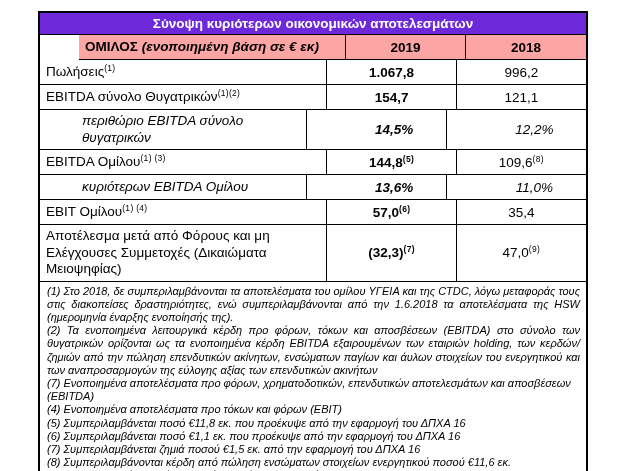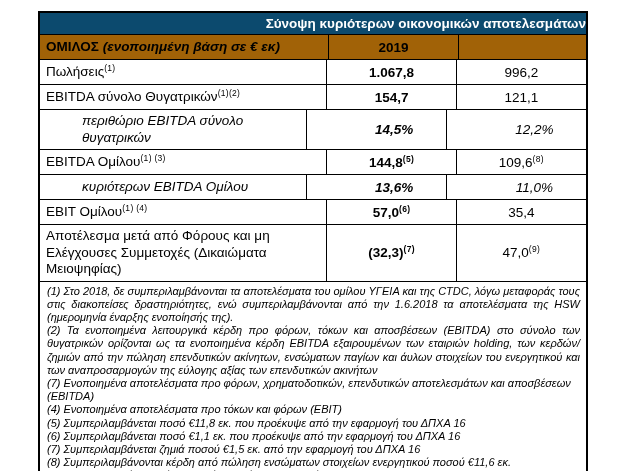--- a/index.html
+++ b/index.html
@@ -16,25 +16,25 @@
   .fintable {
     position:absolute;
     left:38px; top:11px;
     width:550px;
     border:2px solid #000;
     box-sizing:border-box;
     background:#fff;
     color:#000;
   }
   .title-row {
-    background:#0c4a6e;
+    background:#6d28d9;
     color:#ffffff;
     font-weight:bold;
     font-size:13.5px;
-    text-align:right;
+    text-align:center;
     line-height:21px;
     height:21px;
     border-bottom:1px solid #000;
   }
   .trow {
     display:flex;
     border-bottom:1px solid #000;
     align-items:stretch;
   }
   .trow:last-of-type { border-bottom:1px solid #000; }
@@ -51,21 +51,21 @@
     justify-content:flex-start;
     line-height:16.5px;
   }
   .c.val {
     width:130px;
     justify-content:center;
     text-align:left;
     padding:3px 2px;
   }
   .c.val.y2019 { border-right:1px solid #000; font-weight:bold; }
-  .header-row { background:#a16207; }
+  .header-row { background:#fca5a5;margin-left:39px; }
   .header-row .c { font-weight:bold; min-height:24px; }
   .header-row .group-note { font-style:italic; margin-left:4px; }
   .data-row .c { min-height:24px; }
   .row-italic .c { font-style:italic;margin-left:36px; }
   sup {
     font-size:8.5px;
     line-height:0;
     vertical-align:super;
     letter-spacing:0.3px;
   }
@@ -87,20 +87,21 @@
 
     <div class="title-row">Σύνοψη κυριότερων οικονομικών αποτελεσμάτων</div>
 
     <div class="trow header-row">
       <div class="c label">
         <span>
           <span>ΟΜΙΛΟΣ</span><span class="group-note">(ενοποιημένη βάση σε € εκ)</span>
         </span>
       </div>
       <div class="c val y2019">2019</div>
+      <div class="c val y2018">2018</div>
     </div>
 
     <div class="trow data-row">
       <div class="c label">
           <span><span>Πωλήσεις</span><sup>(1)</sup></span>
         </div>
       <div class="c val y2019">
           <span><span>1.067,8</span><sup></sup></span>
         </div>
       <div class="c val y2018">

